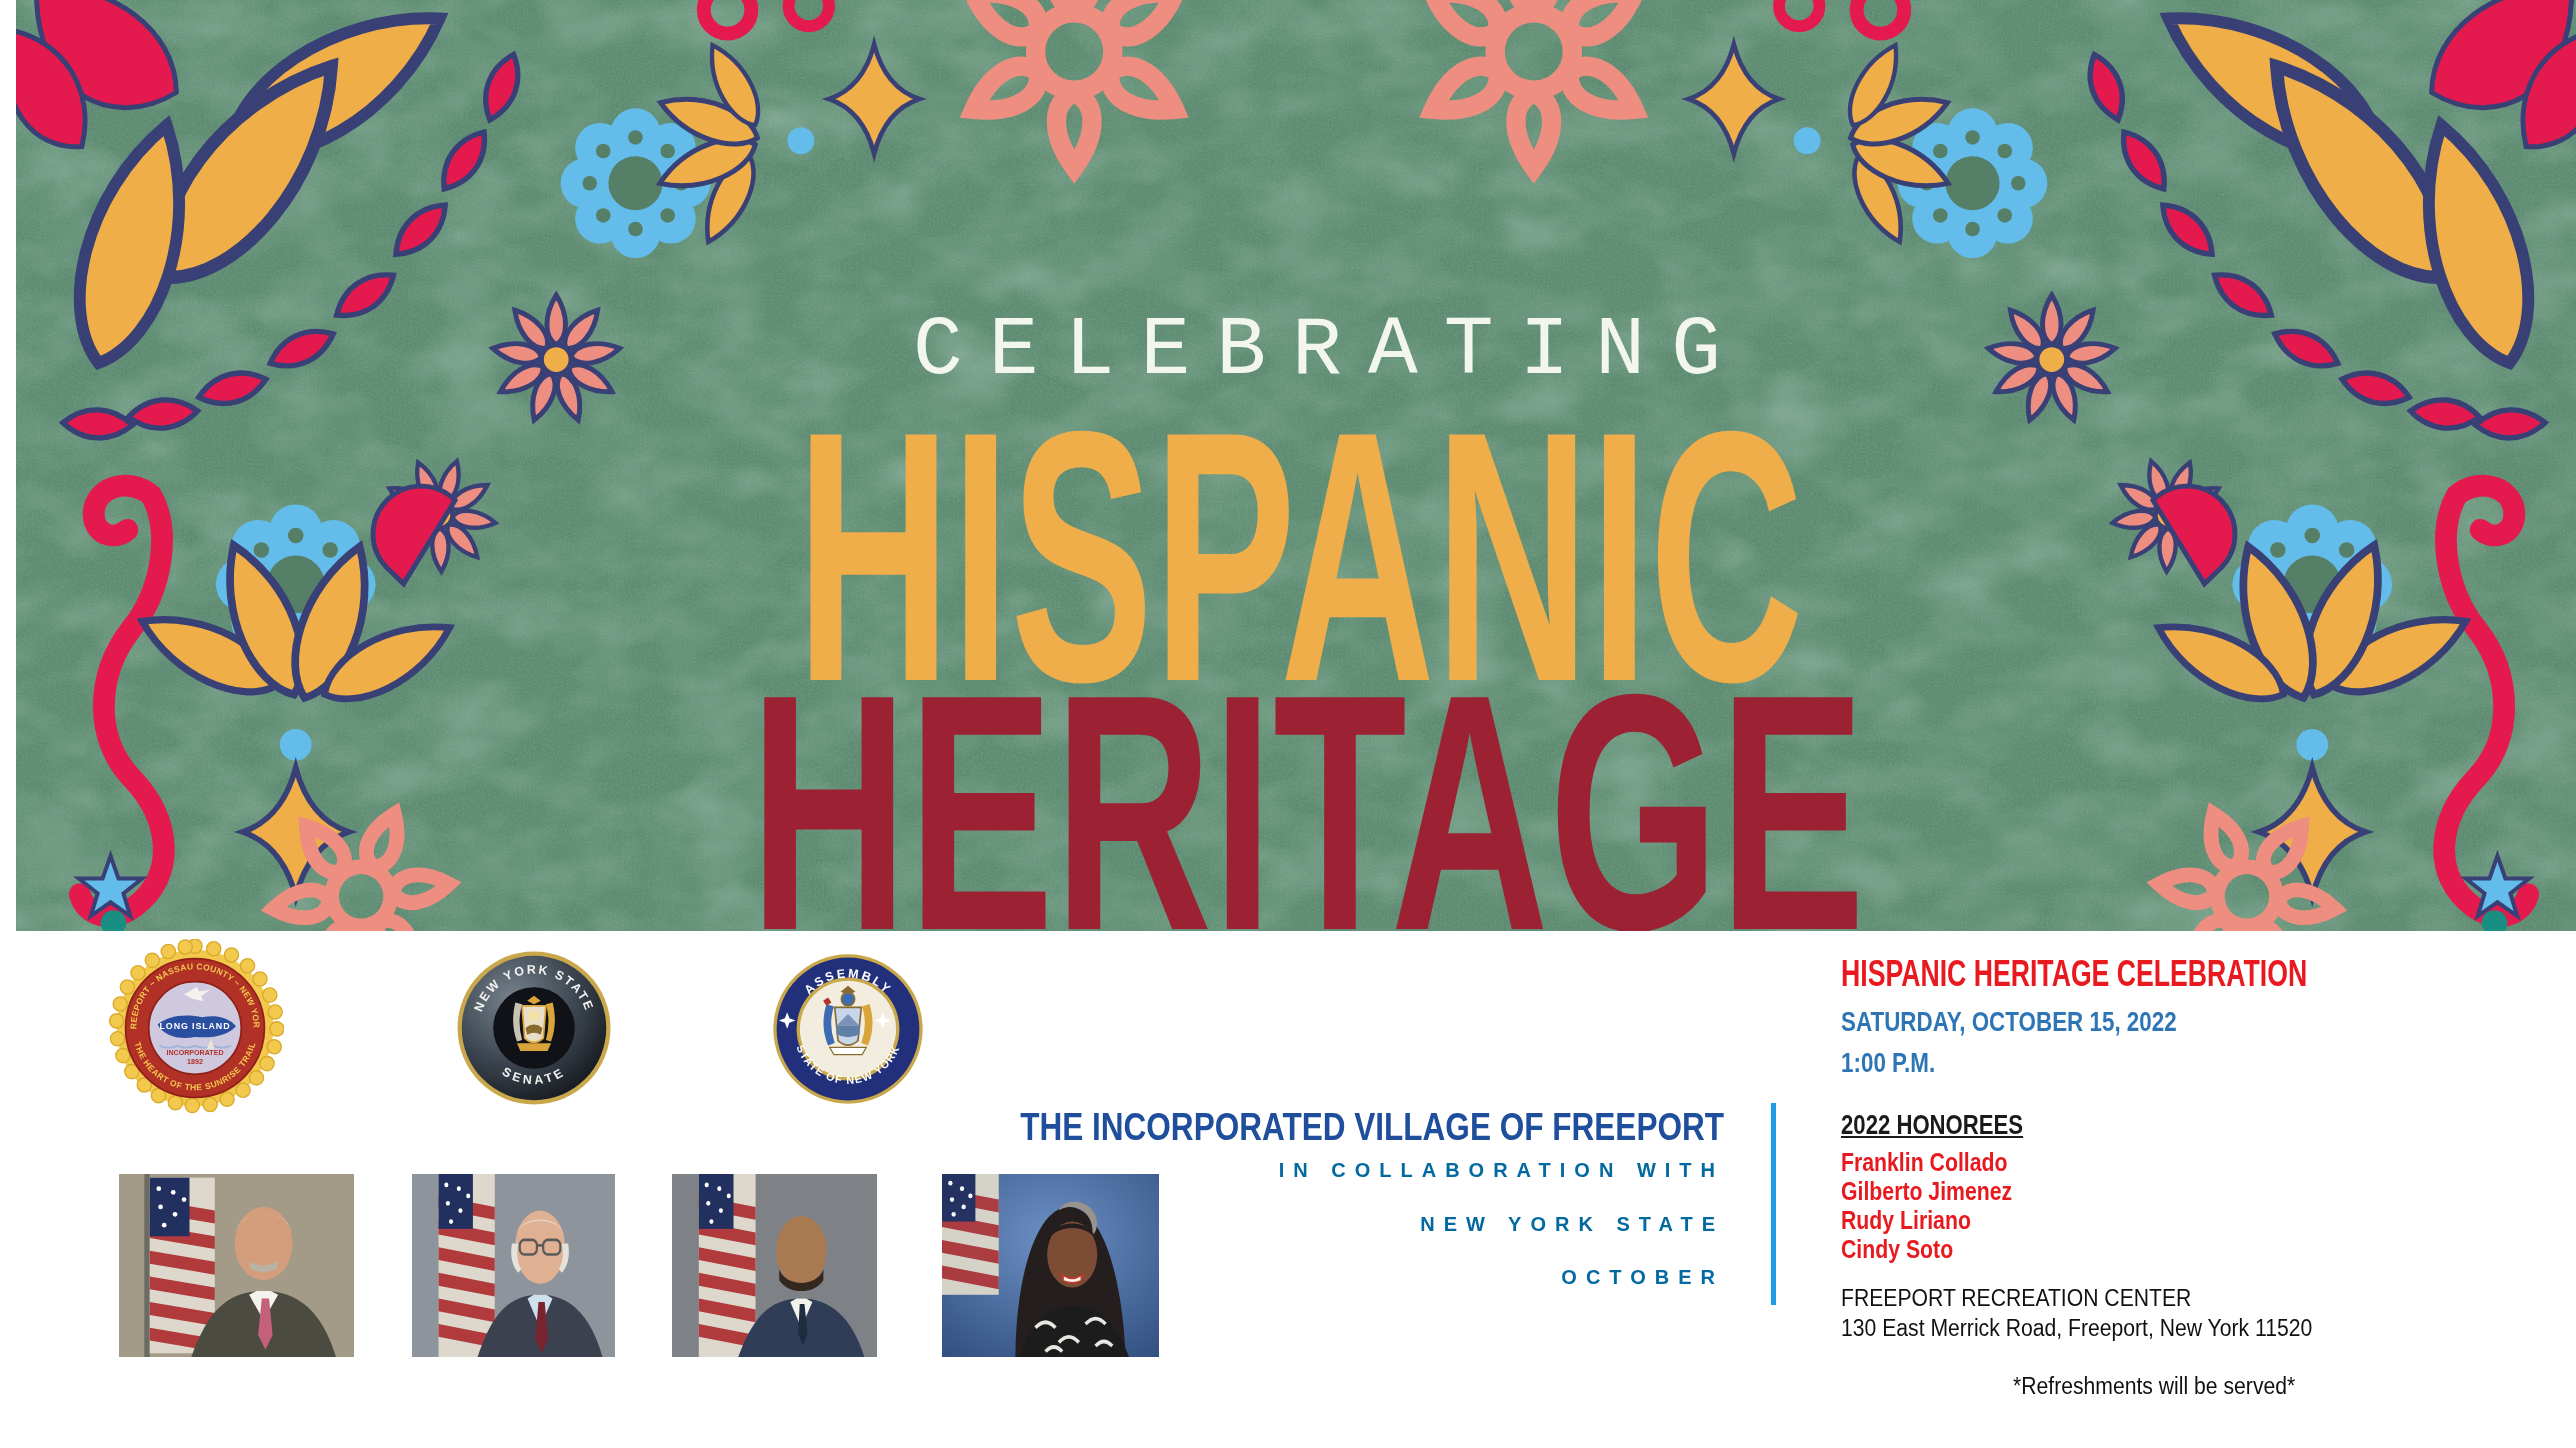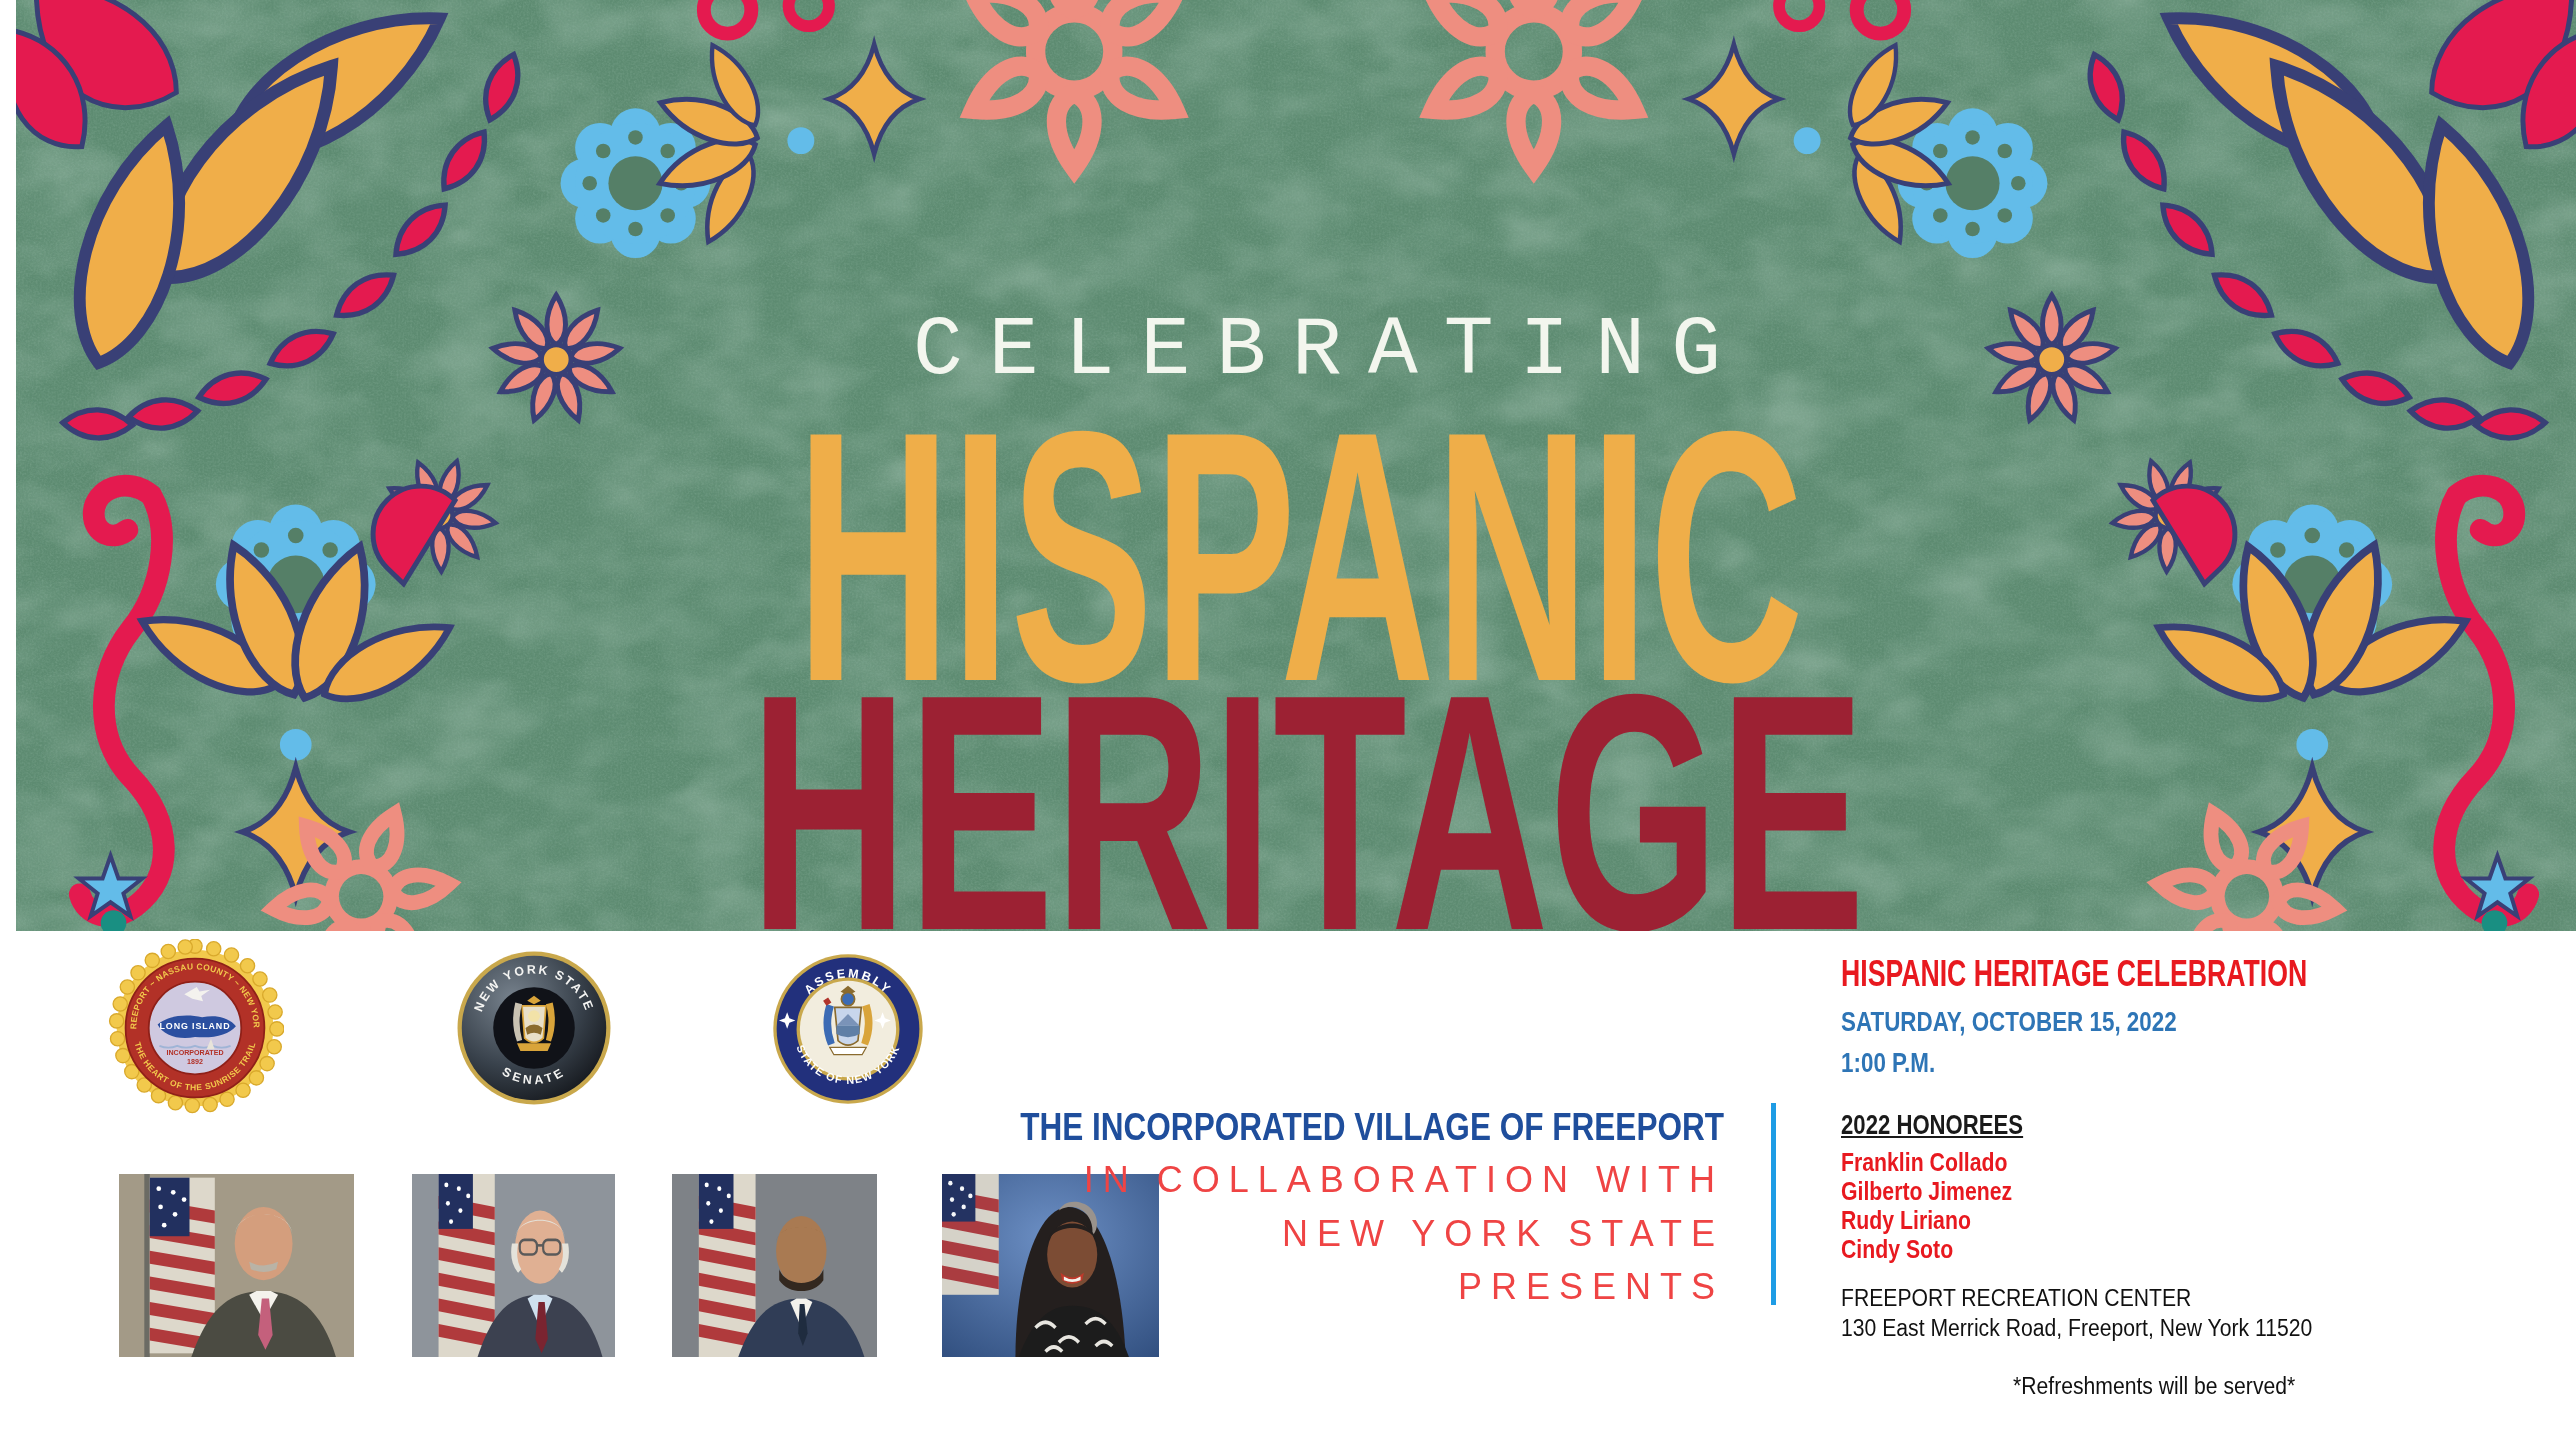--- a/index.html
+++ b/index.html
@@ -26,21 +26,21 @@
   
   .portrait{position:absolute;top:1174px;height:183px;}
 
   
   .pres{position:absolute;right:852px;white-space:nowrap;text-align:right;
         transform-origin:right top;}
   .pres1{top:1106px;font-size:38px;font-weight:bold;color:#1F4E9C;transform:scaleX(0.83);}
   .pres2{top:1159px;}
   .pres3{top:1213px;}
   .pres4{top:1266px;}
-  .pres-lt{font-size:36px;font-weight:normal;color:#ef4444;letter-spacing:9px;}
+  .pres-lt{font-size:20px;font-weight:bold;color:#0369a1;letter-spacing:9px;}
 
   .divider{position:absolute;left:1771px;top:1103px;width:5px;height:202px;
            background:#1E9CE5;}
 
   
   .ev{position:absolute;left:1841px;white-space:nowrap;transform-origin:left top;}
   .ev-title{top:953px;font-size:36px;font-weight:bold;color:#E8191F;transform:scaleX(0.74);}
   .ev-date{top:1006px;font-size:28px;font-weight:bold;color:#2E75B6;transform:scaleX(0.80);}
   .ev-time{top:1047px;font-size:28px;font-weight:bold;color:#2E75B6;transform:scaleX(0.80);}
   .ev-honorees-heading{top:1110px;font-size:27px;font-weight:bold;color:#1A1A1A;
@@ -448,21 +448,21 @@
     <ellipse cx="78" cy="44" rx="15" ry="18" fill="#7C4C34"></ellipse>
     <path d="M63,40 C63,26 93,26 93,40 C93,32 87,27 78,27 C69,27 63,32 63,40 Z" fill="#241F1E"></path>
     <path d="M71,54 q7,5 14,0 l-1,4 q-6,4 -12,0 Z" fill="#C0392B"></path>
     <path d="M73,56 q5,3 10,0 l0,2 q-5,2 -10,0 Z" fill="#F4F2EC"></path>
   </g>
 </svg>
 
 <div class="pres pres1">THE INCORPORATED VILLAGE OF FREEPORT</div>
 <div class="pres pres2 pres-lt">IN COLLABORATION WITH</div>
 <div class="pres pres3 pres-lt">NEW YORK STATE</div>
-<div class="pres pres4 pres-lt">PRESENTS</div>
+<div class="pres pres4 pres-lt">OCTOBER</div>
 
 <div class="divider"></div>
 
 <div class="ev ev-title">HISPANIC HERITAGE CELEBRATION</div>
 <div class="ev ev-date">SATURDAY, OCTOBER 15, 2022</div>
 <div class="ev ev-time">1:00 P.M.</div>
 <div class="ev ev-honorees-heading">2022 HONOREES</div>
 <div class="ev ev-honorees">
   <div>Franklin Collado</div>
   <div>Gilberto Jimenez</div>

